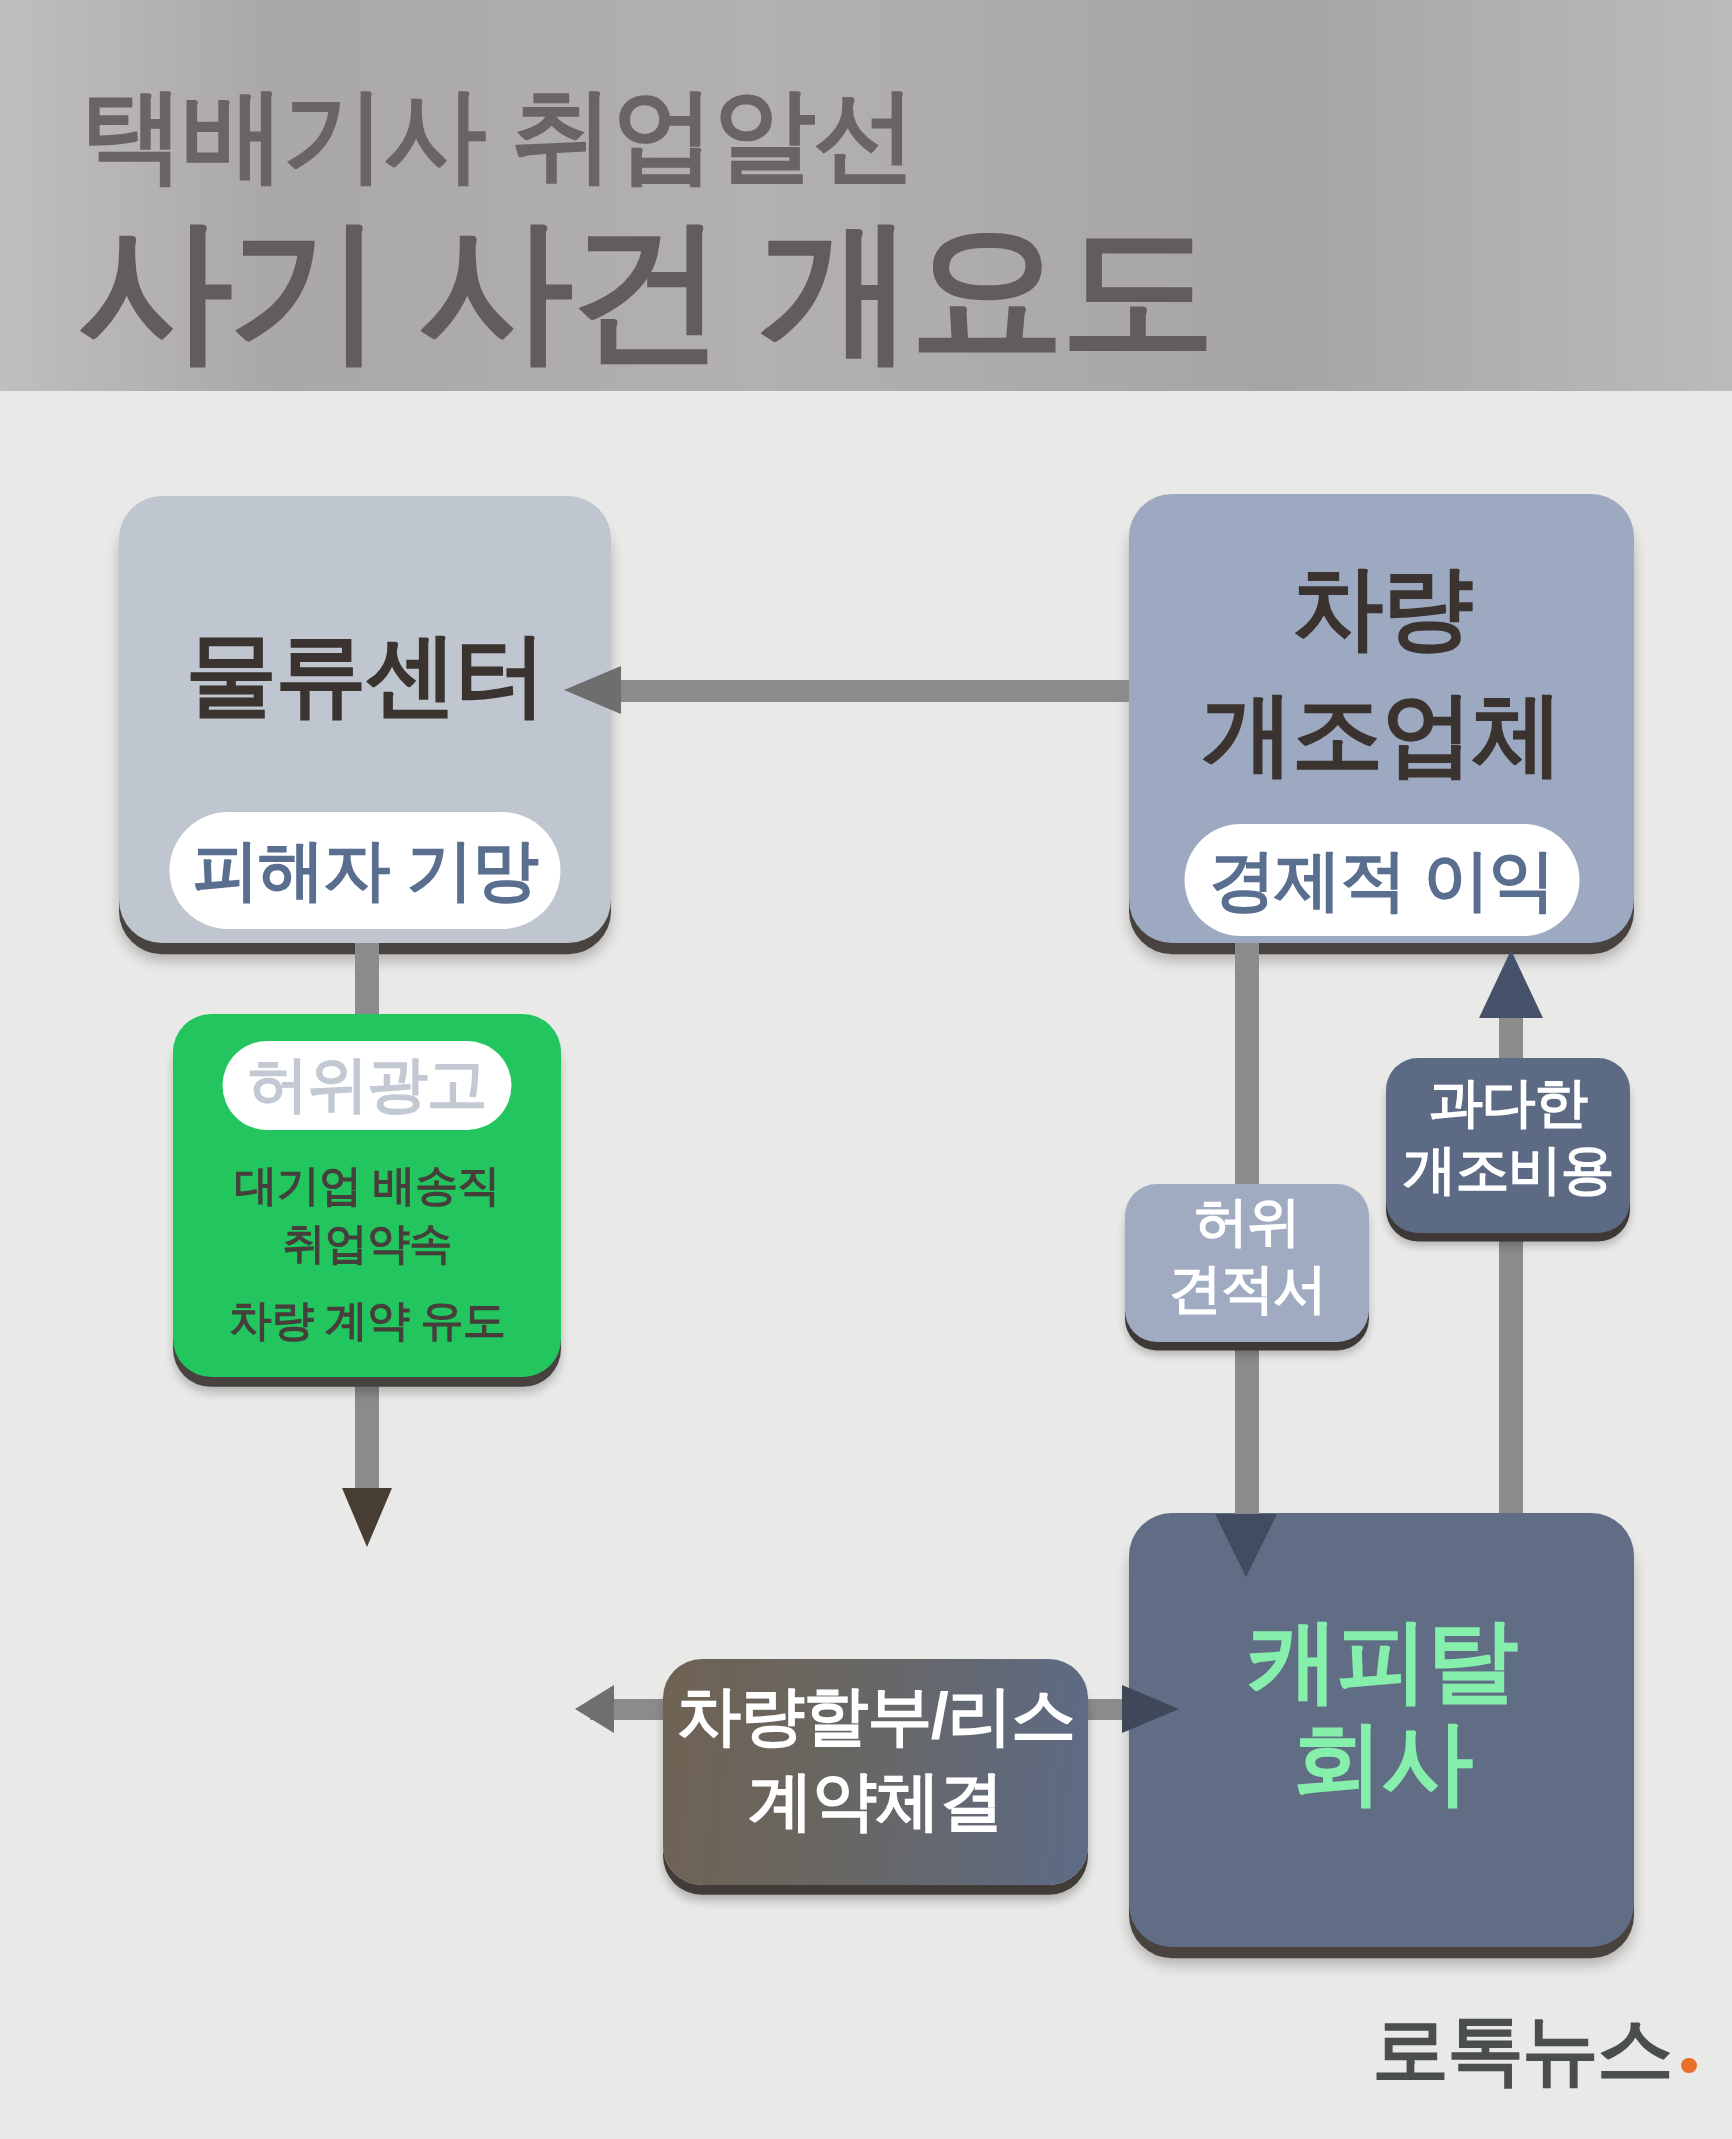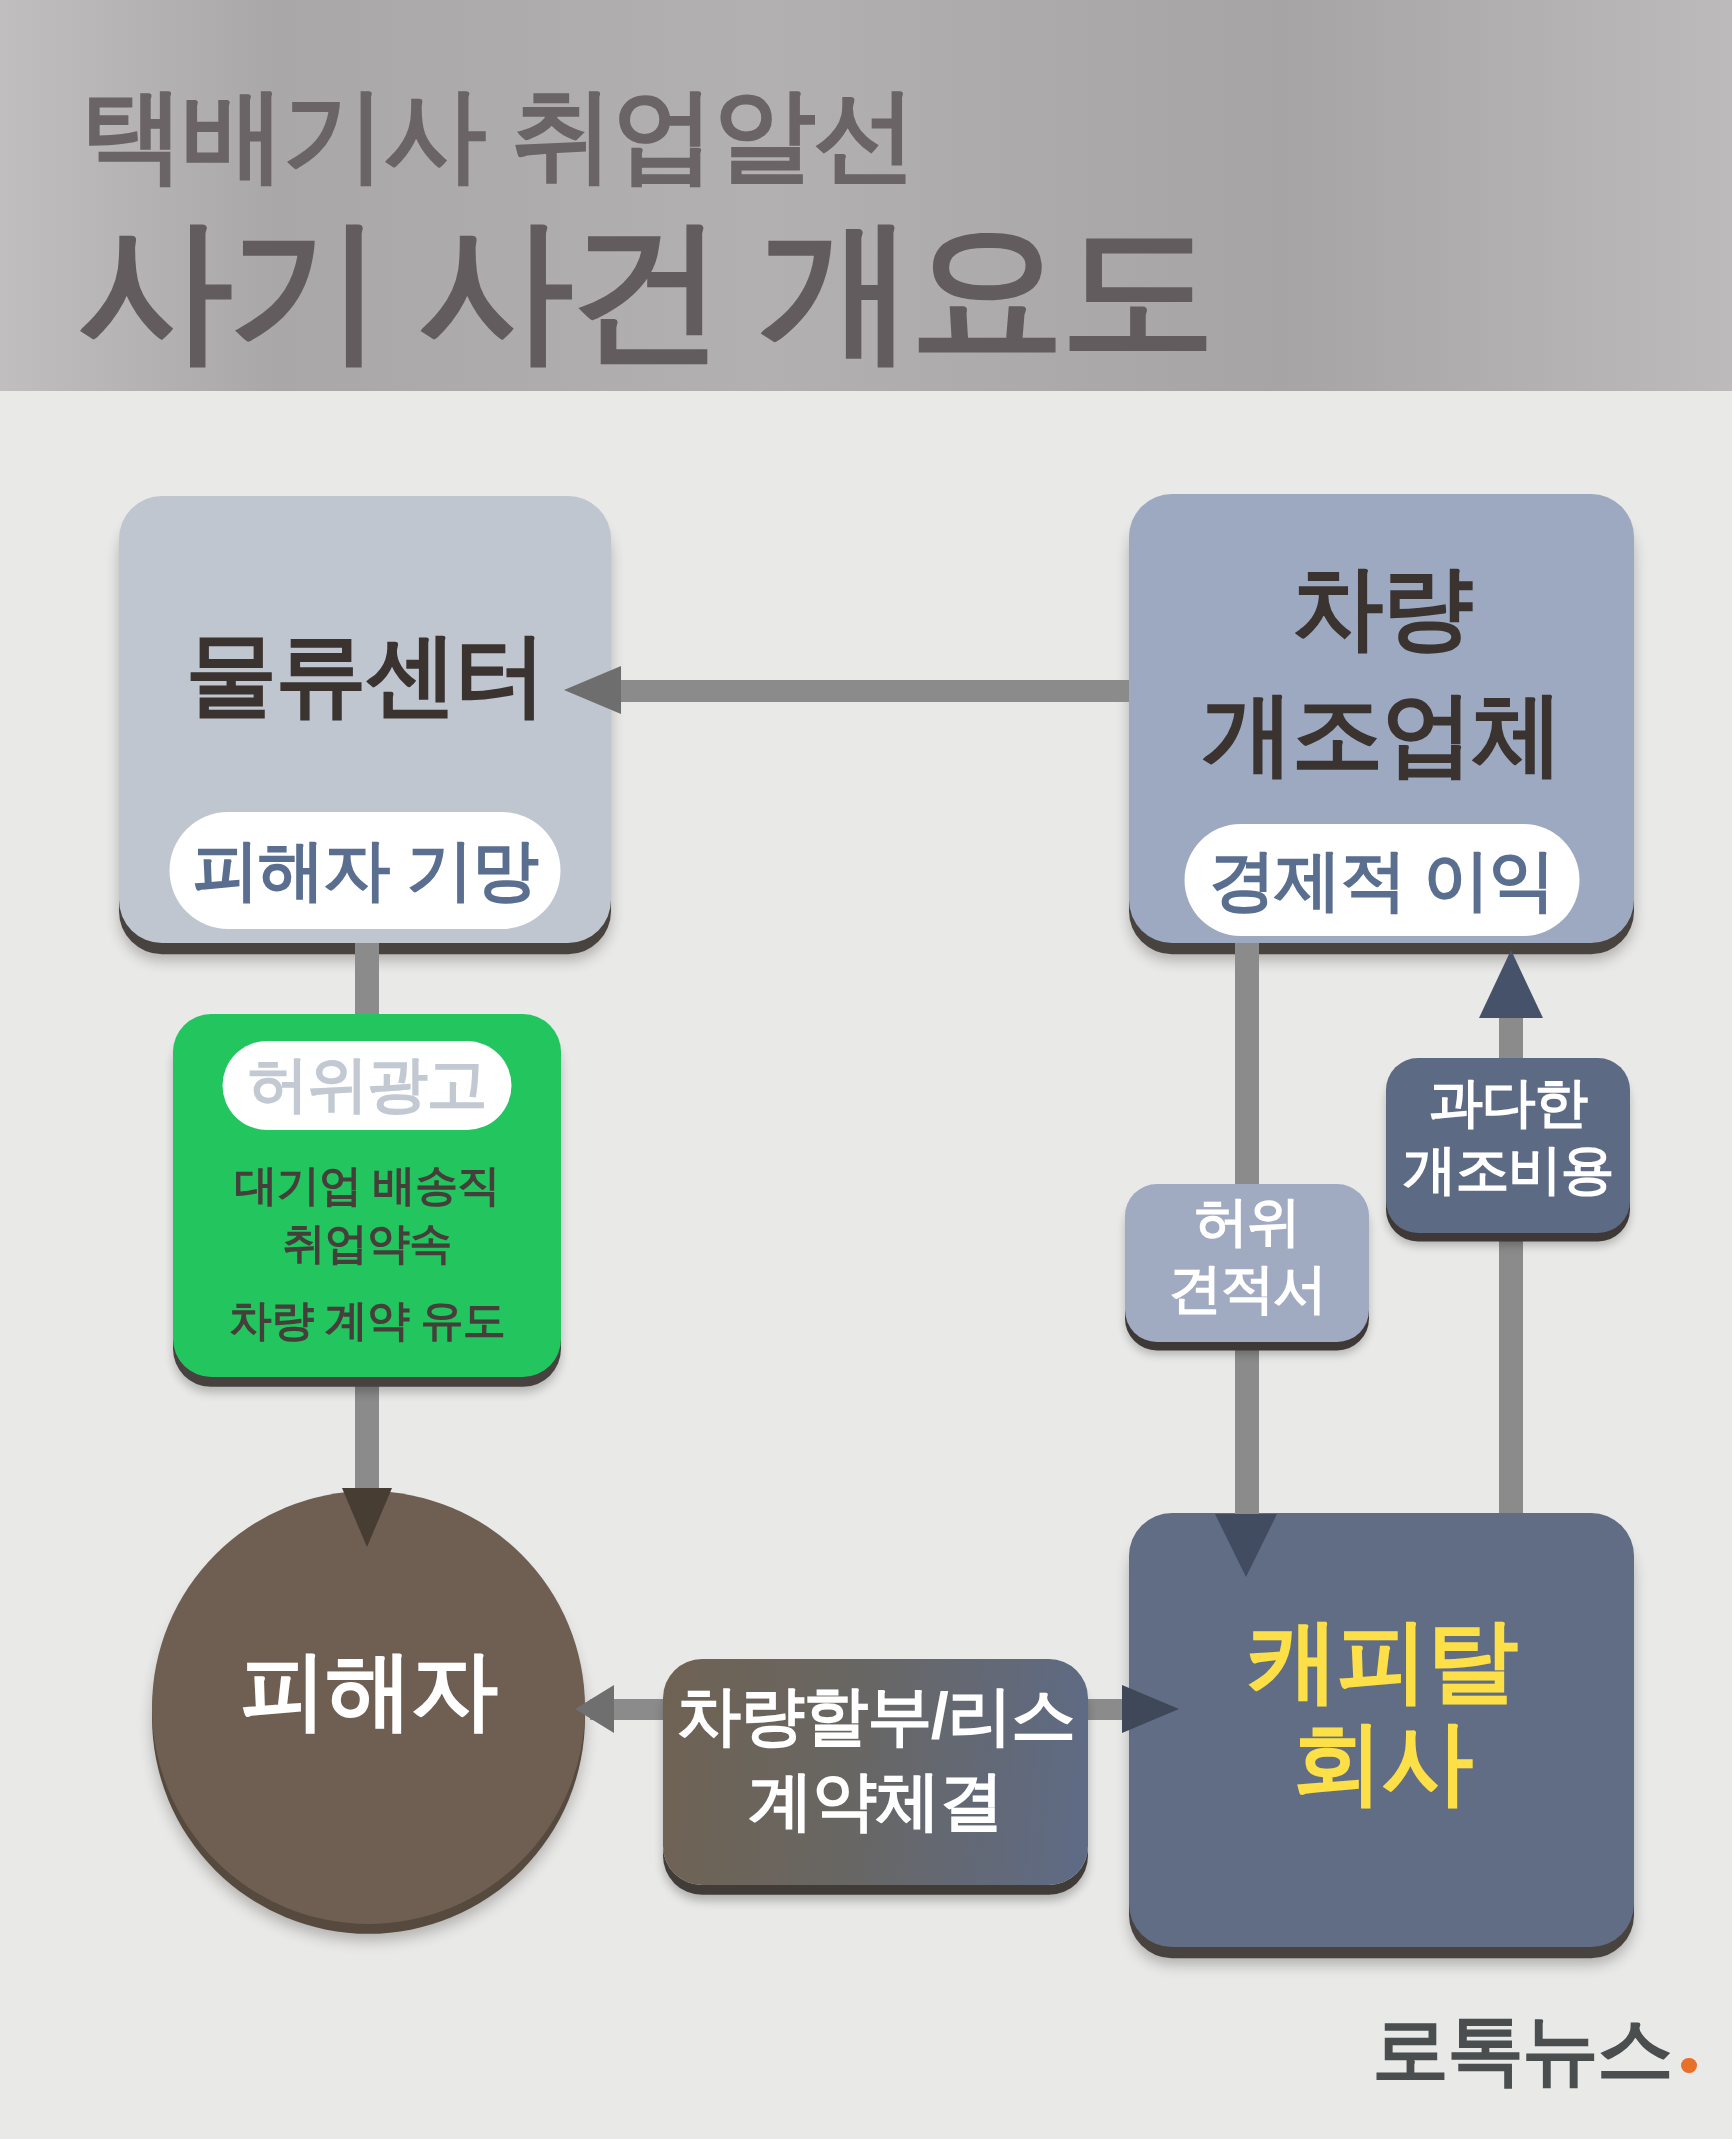--- a/index.html
+++ b/index.html
@@ -43,21 +43,21 @@
 
   #node-logistics{left:119px;top:496px;width:492px;height:447px;background:#bfc6cf;}
   #node-logistics .node-title{top:559px;top:115px;}
   #node-logistics .pill{top:316px;width:391px;height:117px;font-size:67px;}
 
   #node-converter{left:1129px;top:494px;width:505px;height:449px;background:#9da9c1;}
   #node-converter .node-title{top:50px;}
   #node-converter .pill{top:330px;width:395px;height:112px;font-size:67px;}
 
   #node-capital{left:1129px;top:1513px;width:505px;height:434px;background:#616d85;}
-  #node-capital .node-title{top:96px;line-height:102px;color:#fde047;}
+  #node-capital .node-title{top:96px;line-height:102px;color:#86efac;}
 
   
   #victim-circle{
     position:absolute;left:152px;top:1491px;width:433px;height:433px;
     border-radius:50%;background:#6f5e52;z-index:1;
     box-shadow:0 9.8px 0 #564a3e, 0 17px 14px rgba(40,35,30,.28);
     display:flex;align-items:center;justify-content:center;
   }
   #victim-circle .circle-label{
     color:#ffffff;font-size:87px;font-weight:900;letter-spacing:-1.4px;
@@ -157,23 +157,20 @@
     <div class="pill">경제적 이익</div>
   </div>
 
   <div id="node-capital" class="node">
     <div class="node-title">
       <span>캐피탈</span><br>
       <span>회사</span>
     </div>
   </div>
 
-  <div id="victim-circle">
-    <div class="circle-label">피해자</div>
-  </div>
 
   <div class="shaft" id="shaft-top"></div>
   <div class="shaft" id="shaft-left"></div>
   <div class="shaft" id="shaft-estimate"></div>
   <div class="shaft" id="shaft-cost"></div>
   <div class="shaft" id="shaft-double"></div>
 
   <div class="head" id="head-logistics"></div>
   <div class="head" id="head-victim"></div>
   <div class="head" id="head-capital"></div>

